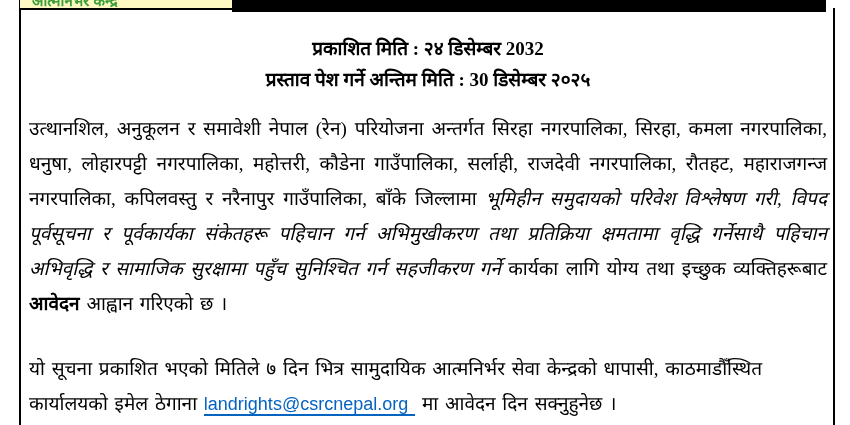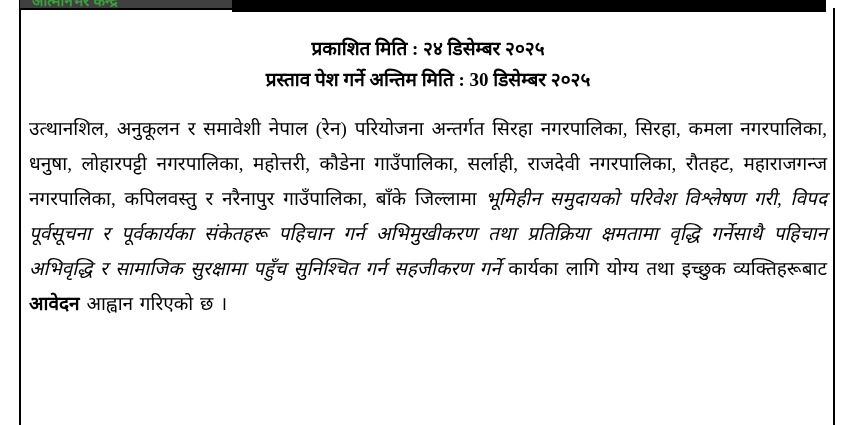--- a/index.html
+++ b/index.html
@@ -16,21 +16,21 @@
     background: #ffffff;
     position: relative;
     overflow: hidden;
     font-family: "Liberation Serif", "DejaVu Serif", serif;
     color: var(--text-black);
   }
   .logo-tab {
     position: absolute;
     left: 19px; top: 0;
     width: 213px; height: 10px;
-    background: #404040;
+    background: #fef9c3;
     border-bottom: 2px solid #000;
     border-left: 1px solid #000;
     overflow: hidden;
   }
   .logo-text {
     position: absolute;
     left: 12px; top: -10px;
     color: var(--logo-green);
     font-weight: bold;
     font-size: 15px;
@@ -93,19 +93,20 @@
 
 <div class="logo-tab">
   <span class="logo-text">आत्मनिर्भर केन्द्र</span>
 </div>
 <div class="top-bar"></div>
 <div class="page-left-border"></div>
 <div class="page-right-border"></div>
 
 <div class="content">
   <div class="dates">
-    <div>प्रकाशित मिति : २४ डिसेम्बर २०२५</div>
+    <div>प्रकाशित मिति : २४ डिसेम्बर 2032</div>
     <div>प्रस्ताव पेश गर्ने अन्तिम मिति : 30 डिसेम्बर २०२५</div>
   </div>
 
   <p class="body-para"><span>उत्थानशिल, अनुकूलन र समावेशी नेपाल (रेन) परियोजना अन्तर्गत सिरहा नगरपालिका, सिरहा, कमला नगरपालिका, धनुषा, लोहारपट्टी नगरपालिका, महोत्तरी, कौडेना गाउँपालिका, सर्लाही, राजदेवी नगरपालिका, रौतहट, महाराजगन्ज नगरपालिका, कपिलवस्तु र नरैनापुर गाउँपालिका, बाँके जिल्लामा </span><span class="italic">भूमिहीन समुदायको परिवेश विश्लेषण गरी, विपद पूर्वसूचना र पूर्वकार्यका संकेतहरू पहिचान गर्न अभिमुखीकरण तथा प्रतिक्रिया क्षमतामा वृद्धि गर्नेसाथै पहिचान अभिवृद्धि र सामाजिक सुरक्षामा पहुँच सुनिश्चित गर्न सहजीकरण गर्ने</span><span> कार्यका लागि योग्य तथा इच्छुक व्यक्तिहरूबाट </span><span class="bold">आवेदन</span><span> आह्वान गरिएको छ ।</span></p>
 
+  <p class="body-para second"><span>यो सूचना प्रकाशित भएको मितिले ७ दिन भित्र सामुदायिक आत्मनिर्भर सेवा केन्द्रको धापासी, काठमाडौँस्थित कार्यालयको इमेल ठेगाना </span><a href="#" class="email">landrights@csrcnepal.org</a><span> मा आवेदन दिन सक्नुहुनेछ ।</span></p>
 </div>
 
 </body></html>

